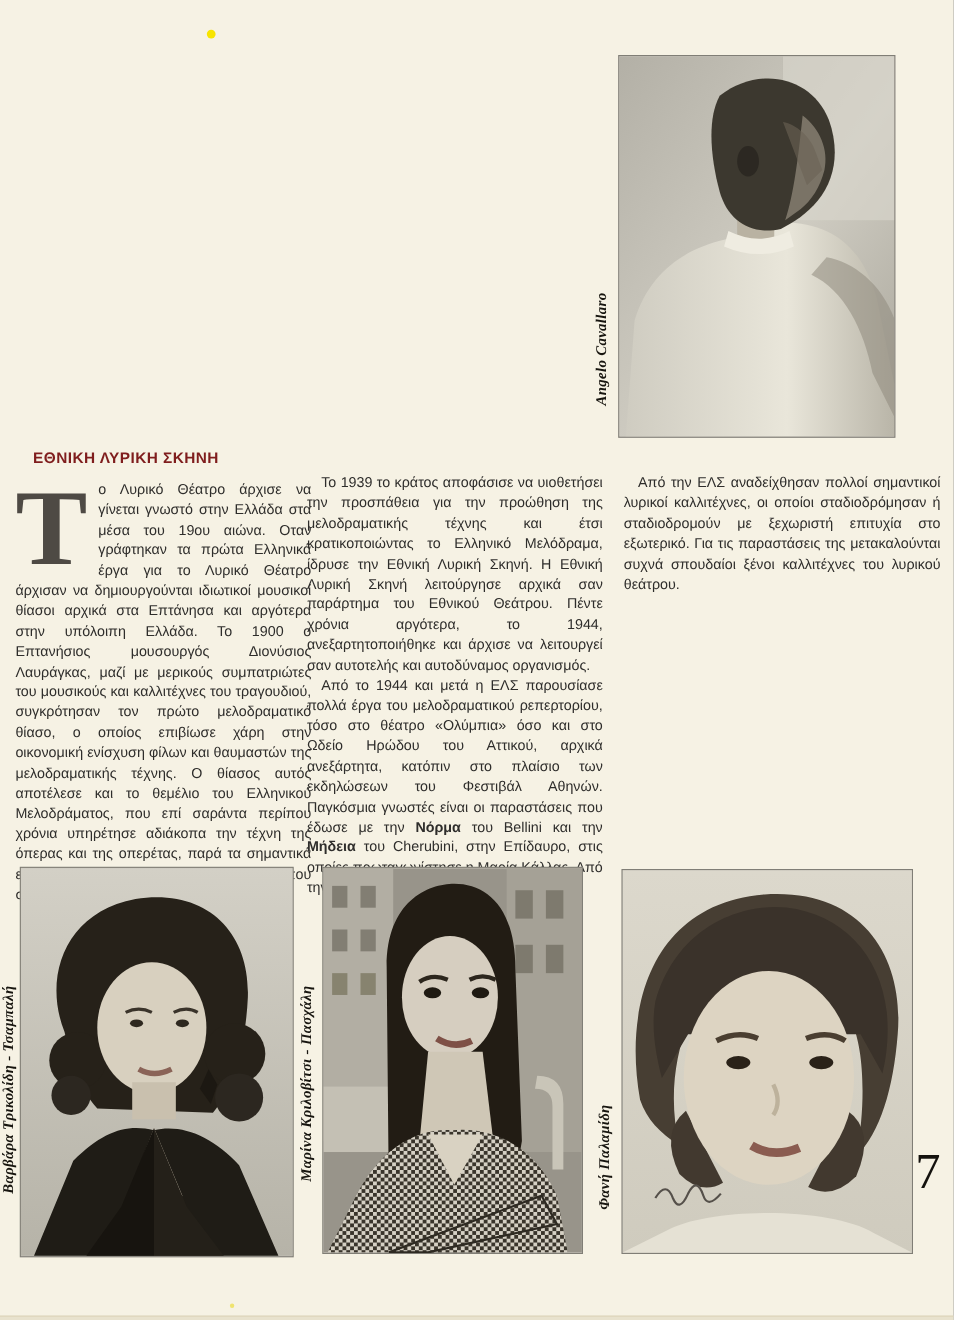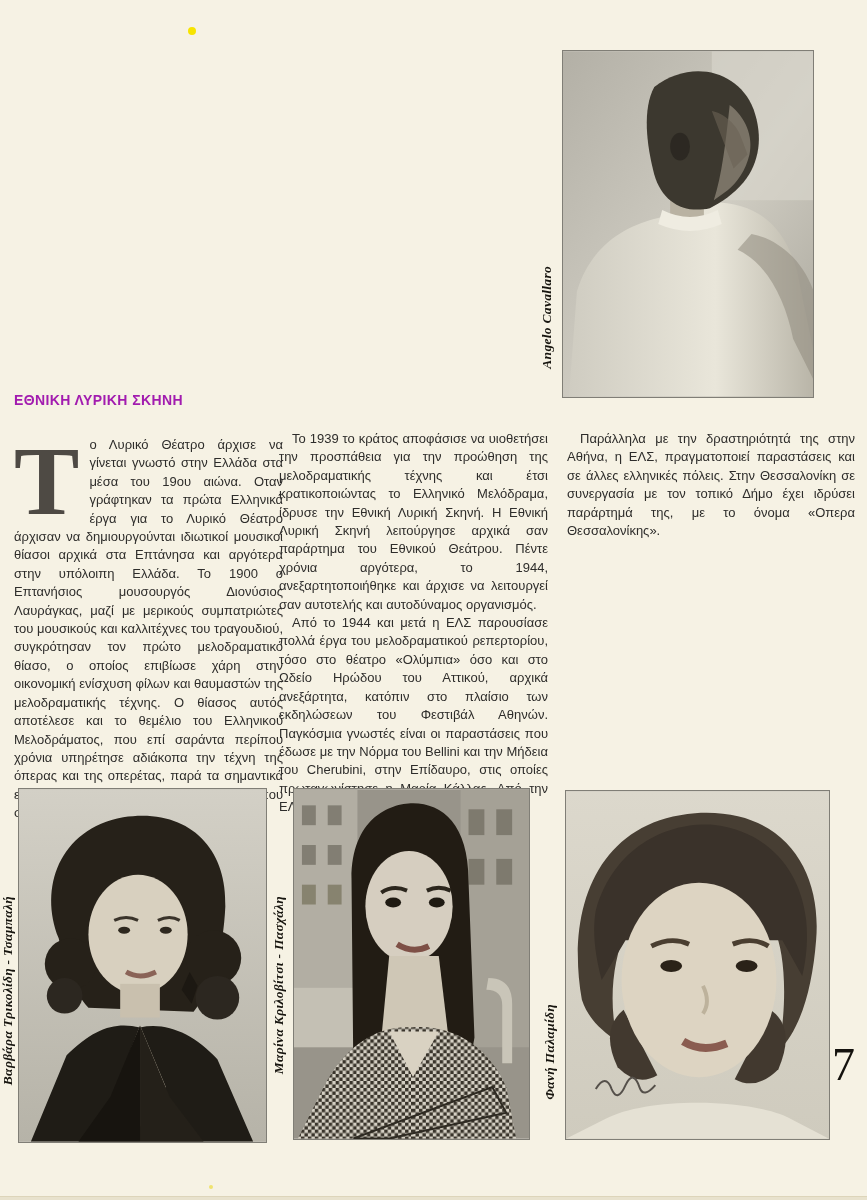--- a/index.html
+++ b/index.html
@@ -13,25 +13,25 @@
   .col p{margin:0;}
   .col p.indent{text-indent:13px;}
   .col1{left:14px;top:436px;width:269px;}
   .col2{left:279px;top:430px;width:269px;}
   .col3{left:567px;top:430px;width:288px;}
   .dropcap{
     float:left;font-family:"Liberation Serif",serif;font-weight:bold;
     font-size:98px;line-height:82px;color:#4e4a44;
     margin:4px 10px 0 0;
   }
-  b{font-weight:normal;margin-top:23px;}
+  b{font-weight:bold;margin-top:23px;}
   
   .heading{
-    position:absolute;left:14px;top:392px;margin:0;
-    font-size:14px;font-weight:bold;letter-spacing:.4px;color:#a21caf;
+    position:absolute;left:14px;top:392px;margin:16px;
+    font-size:14px;font-weight:bold;letter-spacing:.4px;color:#7f1d1d;
   }
   
   .photo{position:absolute;border:1px solid rgba(40,38,32,.45);box-sizing:border-box;background:#c9c6bd;}
   .photo svg{display:block;width:100%;height:100%;}
   .photo-a{left:562px;top:50px;width:252px;height:348px;}
   .photo-b{left:18px;top:788px;width:249px;height:355px;}
   .photo-c{left:293px;top:788px;width:237px;height:352px;}
   .photo-d{left:565px;top:790px;width:265px;height:350px;}
   
   .vcap{
@@ -101,21 +101,21 @@
   <div class="col col1">
     <p><span class="dropcap">Τ</span><span>ο Λυρικό Θέατρο άρχισε να γίνεται γνωστό στην Ελλάδα στα μέσα του 19ου αιώνα. Οταν γράφτηκαν τα πρώτα Ελληνικά έργα για το Λυρικό Θέατρο άρχισαν να δημιουργούνται ιδιωτικοί μουσικοί θίασοι αρχικά στα Επτάνησα και αργότερα στην υπόλοιπη Ελλάδα. Το 1900 ο Επτανήσιος μουσουργός Διονύσιος Λαυράγκας, μαζί με μερικούς συμπατριώτες του μουσικούς και καλλιτέχνες του τραγουδιού, συγκρότησαν τον πρώτο μελοδραματικό θίασο, ο οποίος επιβίωσε χάρη στην οικονομική ενίσχυση φίλων και θαυμαστών της μελοδραματικής τέχνης. Ο θίασος αυτός αποτέλεσε και το θεμέλιο του Ελληνικού Μελοδράματος, που επί σαράντα περίπου χρόνια υπηρέτησε αδιάκοπα την τέχνη της όπερας και της οπερέτας, παρά τα σημαντικά εμπόδια και τις οικονομικές δυσκολίες που συνάντησε.</span></p>
   </div>
 
   <div class="col col2">
     <p class="indent">Το 1939 το κράτος αποφάσισε να υιοθετήσει την προσπάθεια για την προώθηση της μελοδραματικής τέχνης και έτσι κρατικοποιώντας το Ελληνικό Μελόδραμα, ίδρυσε την Εθνική Λυρική Σκηνή. Η Εθνική Λυρική Σκηνή λειτούργησε αρχικά σαν παράρτημα του Εθνικού Θεάτρου. Πέντε χρόνια αργότερα, το 1944, ανεξαρτητοποιήθηκε και άρχισε να λειτουργεί σαν αυτοτελής και αυτοδύναμος οργανισμός.</p>
     <p class="indent"><span>Από το 1944 και μετά η ΕΛΣ παρουσίασε πολλά έργα του μελοδραματικού ρεπερτορίου, τόσο στο θέατρο «Ολύμπια» όσο και στο Ωδείο Ηρώδου του Αττικού, αρχικά ανεξάρτητα, κατόπιν στο πλαίσιο των εκδηλώσεων του Φεστιβάλ Αθηνών. Παγκόσμια γνωστές είναι οι παραστάσεις που έδωσε με την </span><b>Νόρμα</b><span> του Bellini και την </span><b>Μήδεια</b><span> του Cherubini, στην Επίδαυρο, στις οποίες πρωταγωνίστησε η Μαρία Κάλλας. Από την ΕΛΣ έγι-</span></p>
   </div>
 
   <div class="col col3">
-    <p class="indent">Παράλληλα με την δραστηριότητά της στην Αθήνα, η ΕΛΣ, πραγματοποιεί παραστάσεις και σε άλλες ελληνικές πόλεις. Στην Θεσσαλονίκη σε συνεργασία με τον τοπικό Δήμο έχει ιδρύσει παράρτημά της, με το όνομα «Οπερα Θεσσαλονίκης».</p>
+    <p class="indent">Από την ΕΛΣ αναδείχθησαν πολλοί σημαντικοί λυρικοί καλλιτέχνες, οι οποίοι σταδιοδρόμησαν ή σταδιοδρομούν με ξεχωριστή επιτυχία στο εξωτερικό. Για τις παραστάσεις της μετακαλούνται συχνά σπουδαίοι ξένοι καλλιτέχνες του λυρικού θεάτρου.</p>
   </div>
 
   <figure class="photo photo-b" style="margin:0;">
     <svg viewBox="0 0 249 355">
       <defs>
         <linearGradient id="gB" x1="0" y1="0" x2="0" y2="1">
           <stop offset="0" stop-color="#d3d0c6"></stop>
             <stop offset="1" stop-color="#b6b3a8"></stop>
         </linearGradient>
       </defs>

